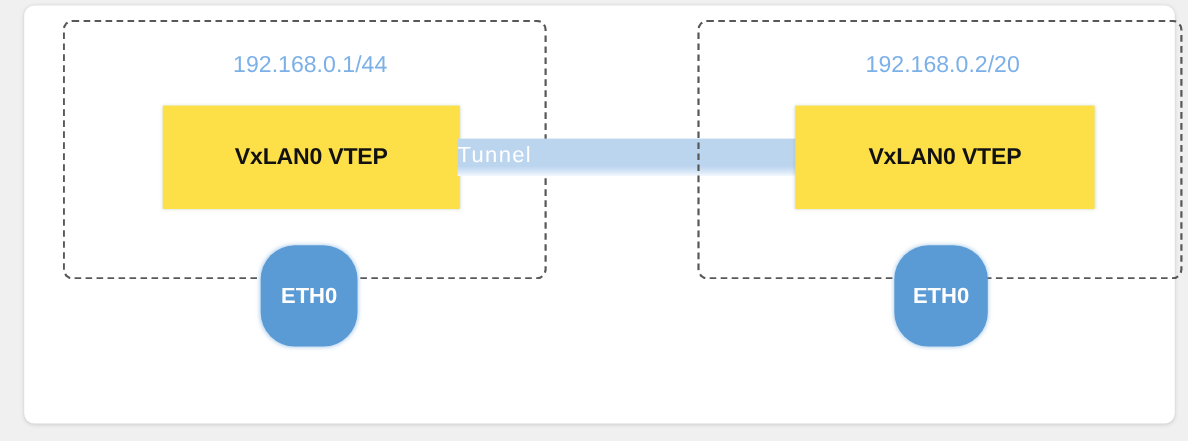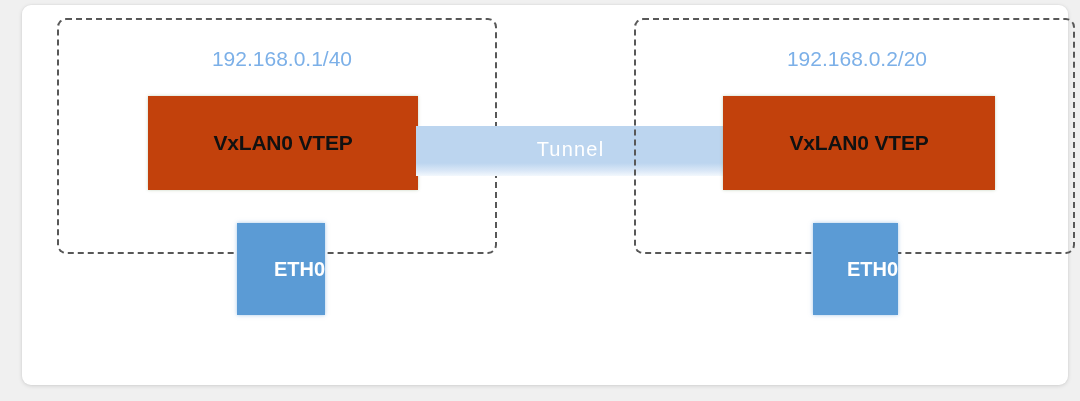--- a/index.html
+++ b/index.html
@@ -36,21 +36,21 @@
     border-radius: 9px;
     box-sizing: border-box;
     background: transparent;
   }
   #host-box-left  { left: 35px;  top: 13px; width: 440px; height: 236px; }
   #host-box-right { left: 612px; top: 13px; width: 441px; height: 236px; }
 
   
   .vtep-box {
     position: absolute;
-    background: #c2410c;
+    background: #fde047;
     box-shadow: 0 0 3px rgba(130,160,110,0.45);
     display: flex;
     align-items: center;
     justify-content: center;
   }
   #vtep-box-left  { left: 126px; top: 91px; width: 270px; height: 94px; }
   #vtep-box-right { left: 701px; top: 91px; width: 272px; height: 94px; }
   .vtep-label {
     font-size: 21px;
     font-weight: bold;
@@ -59,43 +59,44 @@
     white-space: nowrap;
   }
 
   
   .eth-box {
     position: absolute;
     background: #5b9bd5;
     box-shadow: 0 0 4px rgba(91,155,213,0.55);
     display: flex;
     align-items: center;
-    justify-content: flex-end;
+    justify-content: center;
+    border-radius: 31px;
   }
   #eth-box-left  { left: 215px; top: 218px; width: 88px; height: 92px; }
   #eth-box-right { left: 791px; top: 218px; width: 85px; height: 92px; }
   .eth-label {
     font-size: 20px;
     font-weight: bold;
     color: #ffffff;
     white-space: nowrap;
   }
 
   
   #tunnel-bar {
     position: absolute;
     left: 394px;
     top: 121px;
     width: 309px;
-    height: 50px;
+    height: 34px;
     background: linear-gradient(to bottom,
         #bcd5ef 0%, #bcd5ef 74%, #dbe8f7 90%, #f3f8fd 100%);
     display: flex;
     align-items: center;
-    justify-content: center;
+    justify-content: flex-start;
   }
   #tunnel-label {
     font-size: 20px;
     color: #ffffff;
     letter-spacing: 1.2px;
     white-space: nowrap;
     position: relative;
     top: -2px;
   }
 
@@ -114,21 +115,21 @@
 </style>
 </head>
 <body>
 
 <div id="stage">
 
   <div class="card">
 
     <div class="host-box" id="host-box-left"></div>
 
-    <div class="ip-label" id="ip-top-left">192.168.0.1/40</div>
+    <div class="ip-label" id="ip-top-left">192.168.0.1/44</div>
 
     <div class="vtep-box" id="vtep-box-left">
       <span class="vtep-label">VxLAN0 VTEP</span>
     </div>
 
     <div class="eth-box" id="eth-box-left">
       <span class="eth-label">ETH0</span>
     </div>
 
 

